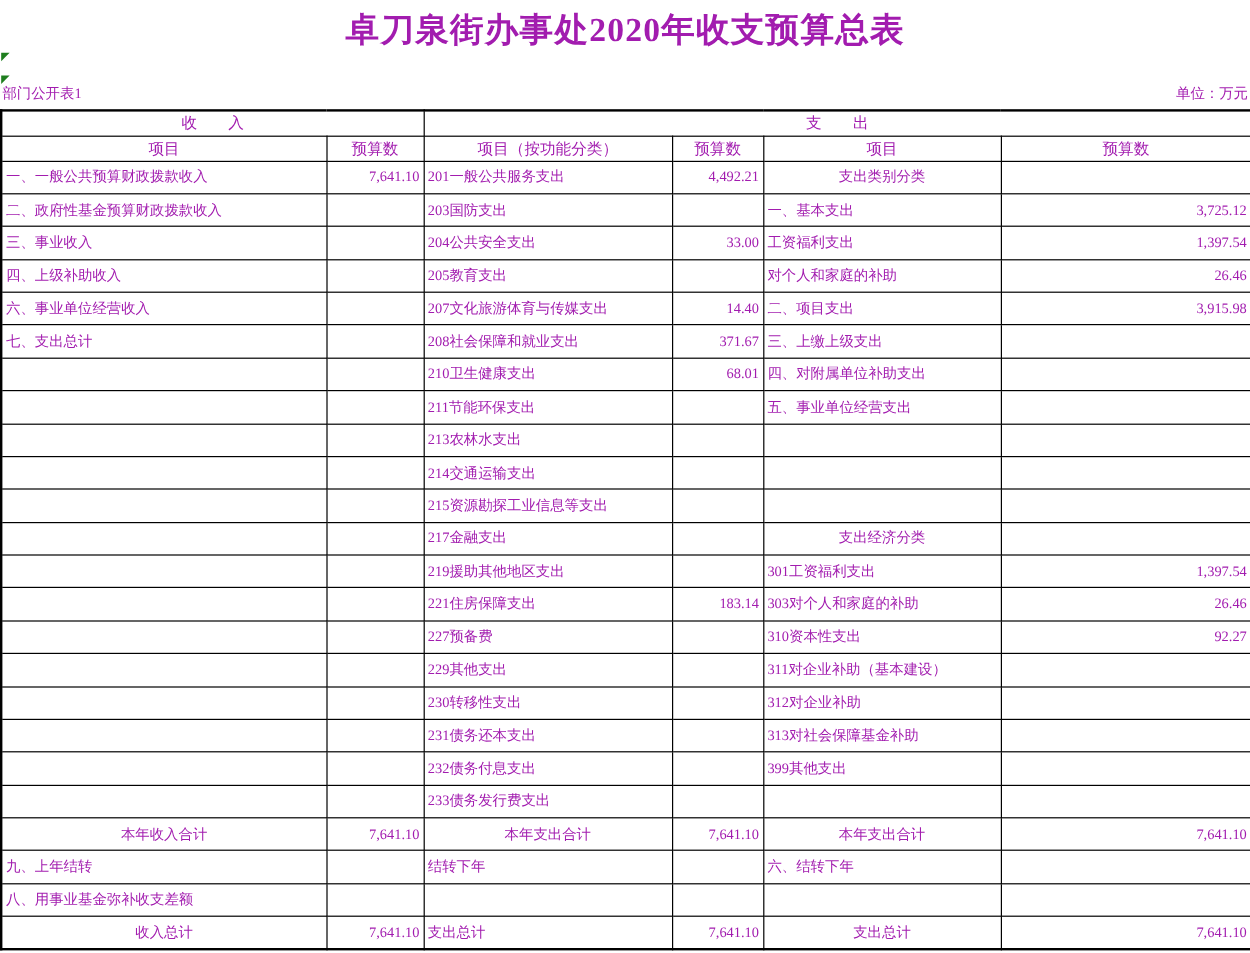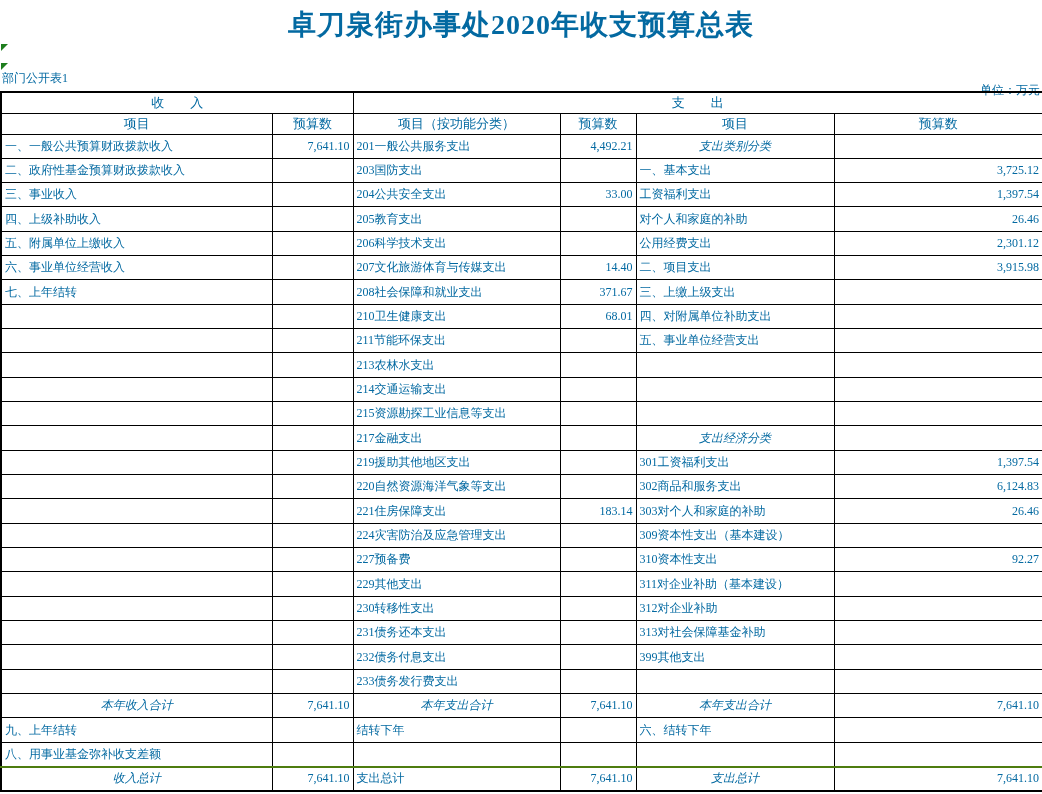--- a/index.html
+++ b/index.html
@@ -2,21 +2,21 @@
 <html><head>
 <meta charset="utf-8">
 <style>
   html, body { margin: 0; padding: 0; background: #ffffff; }
   .page {
     position: relative;
     width: 1042px;
     height: 794px;
     background: #ffffff;
     font-family: "Liberation Serif", "DejaVu Serif", serif;
-    color: #0369a1;
+    color: #a21caf;
     overflow: hidden;
   }
   .title {
     position: absolute;
     top: 6px; left: 0; width: 100%;
     text-align: center;
     font-size: 28px;
     font-weight: bold;
     letter-spacing: 1px;
     white-space: nowrap;
@@ -32,21 +32,21 @@
   .tri2 { top: 63px; }
   .caption-row {
     position: absolute;
     top: 68px; left: 0; right: 0;
     height: 20px;
     font-size: 12px;
     line-height: 20px;
     padding-left: 19px;
   }
   .caption-left  { position: absolute; left: 2px; top: 0; white-space: nowrap; }
-  .caption-right { position: absolute; right: 2px; top: 12px; white-space: nowrap; }
+  .caption-right { position: absolute; right: 2px; top: 0; white-space: nowrap; }
 
   table.budget {
     position: absolute;
     top: 91px; left: 0;
     width: 1042px;
     height: 701px;
     border-collapse: collapse;
     table-layout: fixed;
     border: 2px solid #000;
   }
@@ -59,21 +59,21 @@
     overflow: hidden;
     vertical-align: middle;
   }
   table.budget thead tr { height: 21px; }
   table.budget tbody tr { height: 21.9px; }
   table.budget thead th { font-size: 13px; }
   
   table.budget tbody tr:nth-child(27) td { border-top: 2px solid #4d7c0f; }
   td.al-l { text-align: left; }
   td.al-r { text-align: right; }
-  td.al-c { text-align: center; font-style: italic; }
+  td.al-c { text-align: center; }
 </style>
 </head>
 <body>
 
 <div class="page">
 
   <div class="title">卓刀泉街办事处2020年收支预算总表</div>
 
   <div class="green-tri tri1"></div>
   <div class="green-tri tri2"></div>
@@ -133,37 +133,29 @@
         </tr>
         <tr>
           <td class="al-l">四、上级补助收入</td>
           <td class="al-r"></td>
           <td class="al-l">205教育支出</td>
           <td class="al-r"></td>
           <td class="al-l">对个人和家庭的补助</td>
           <td class="al-r">26.46</td>
         </tr>
         <tr>
-          <td class="al-l">五、附属单位上缴收入</td>
-          <td class="al-r"></td>
-          <td class="al-l">206科学技术支出</td>
-          <td class="al-r"></td>
-          <td class="al-l">公用经费支出</td>
-          <td class="al-r">2,301.12</td>
-        </tr>
-        <tr>
           <td class="al-l">六、事业单位经营收入</td>
           <td class="al-r"></td>
           <td class="al-l">207文化旅游体育与传媒支出</td>
           <td class="al-r">14.40</td>
           <td class="al-l">二、项目支出</td>
           <td class="al-r">3,915.98</td>
         </tr>
         <tr>
-          <td class="al-l">七、上年结转</td>
+          <td class="al-l">七、支出总计</td>
           <td class="al-r"></td>
           <td class="al-l">208社会保障和就业支出</td>
           <td class="al-r">371.67</td>
           <td class="al-l">三、上缴上级支出</td>
           <td class="al-r"></td>
         </tr>
         <tr>
           <td class="al-l"></td>
           <td class="al-r"></td>
           <td class="al-l">210卫生健康支出</td>
@@ -211,48 +203,32 @@
           <td class="al-c">支出经济分类</td>
           <td class="al-r"></td>
         </tr>
         <tr>
           <td class="al-l"></td>
           <td class="al-r"></td>
           <td class="al-l">219援助其他地区支出</td>
           <td class="al-r"></td>
           <td class="al-l">301工资福利支出</td>
           <td class="al-r">1,397.54</td>
-        </tr>
-        <tr>
-          <td class="al-l"></td>
-          <td class="al-r"></td>
-          <td class="al-l">220自然资源海洋气象等支出</td>
-          <td class="al-r"></td>
-          <td class="al-l">302商品和服务支出</td>
-          <td class="al-r">6,124.83</td>
         </tr>
         <tr>
           <td class="al-l"></td>
           <td class="al-r"></td>
           <td class="al-l">221住房保障支出</td>
           <td class="al-r">183.14</td>
           <td class="al-l">303对个人和家庭的补助</td>
           <td class="al-r">26.46</td>
         </tr>
         <tr>
           <td class="al-l"></td>
           <td class="al-r"></td>
-          <td class="al-l">224灾害防治及应急管理支出</td>
-          <td class="al-r"></td>
-          <td class="al-l">309资本性支出（基本建设）</td>
-          <td class="al-r"></td>
-        </tr>
-        <tr>
-          <td class="al-l"></td>
-          <td class="al-r"></td>
           <td class="al-l">227预备费</td>
           <td class="al-r"></td>
           <td class="al-l">310资本性支出</td>
           <td class="al-r">92.27</td>
         </tr>
         <tr>
           <td class="al-l"></td>
           <td class="al-r"></td>
           <td class="al-l">229其他支出</td>
           <td class="al-r"></td>

